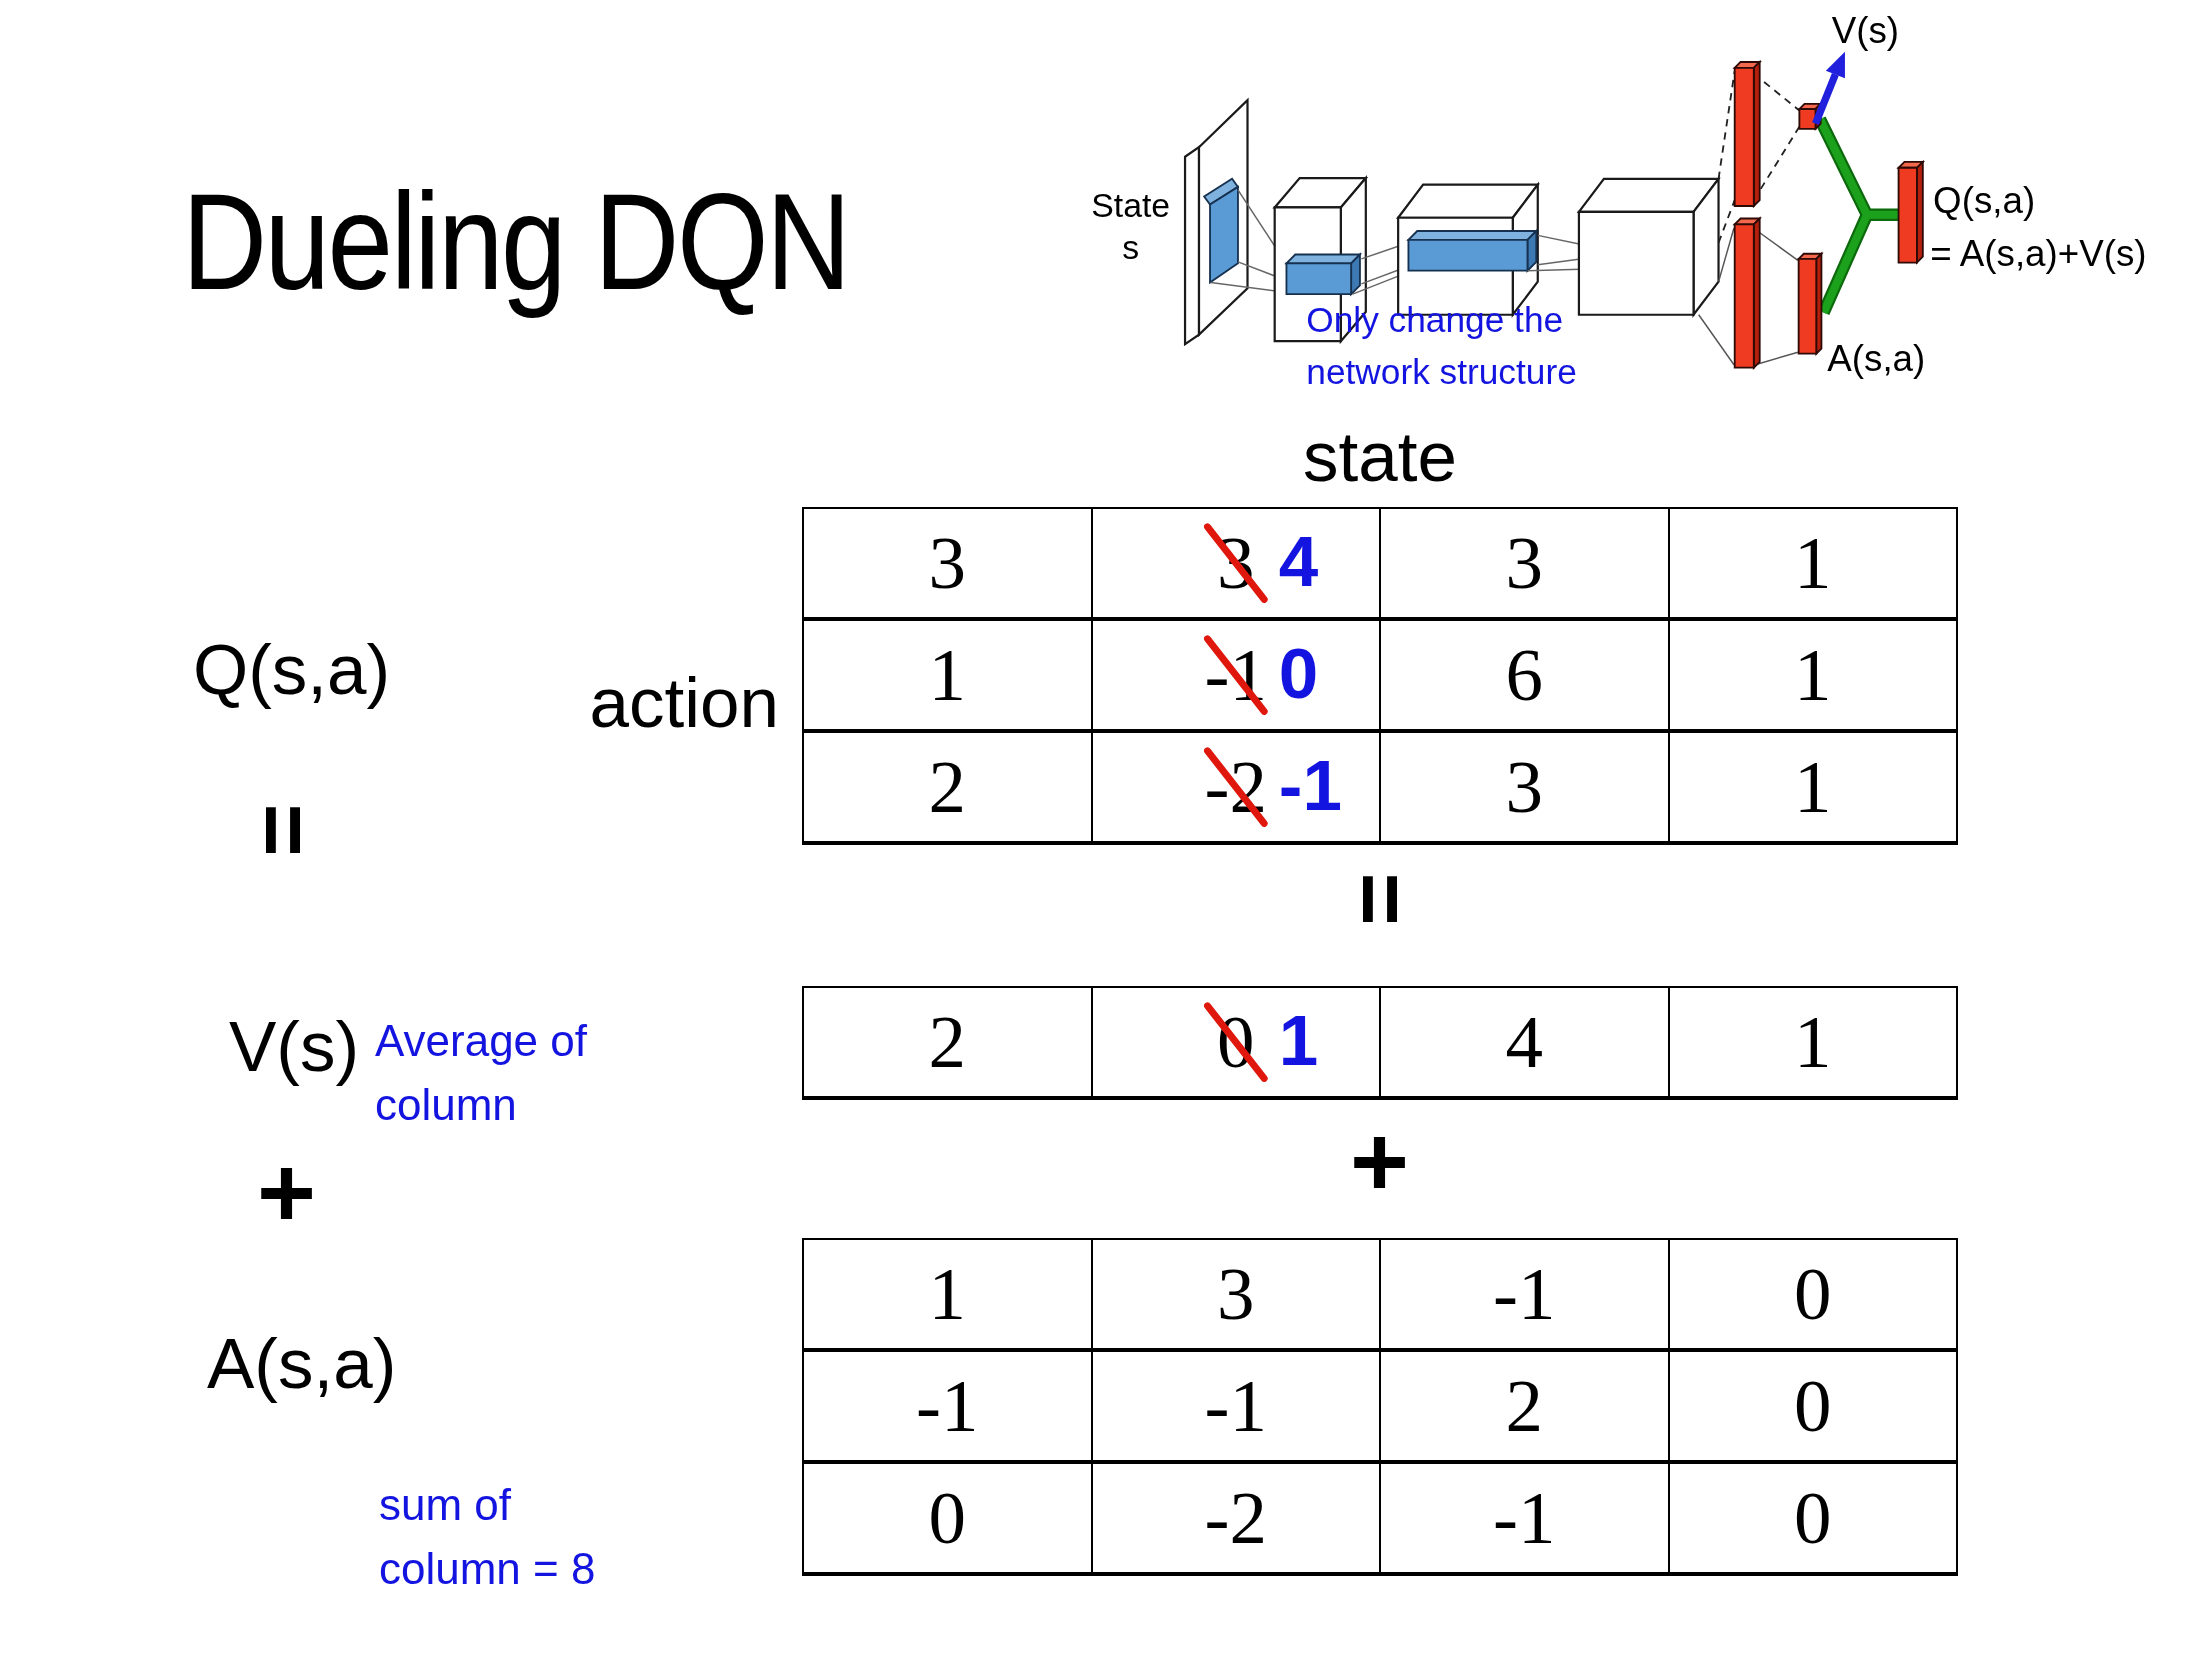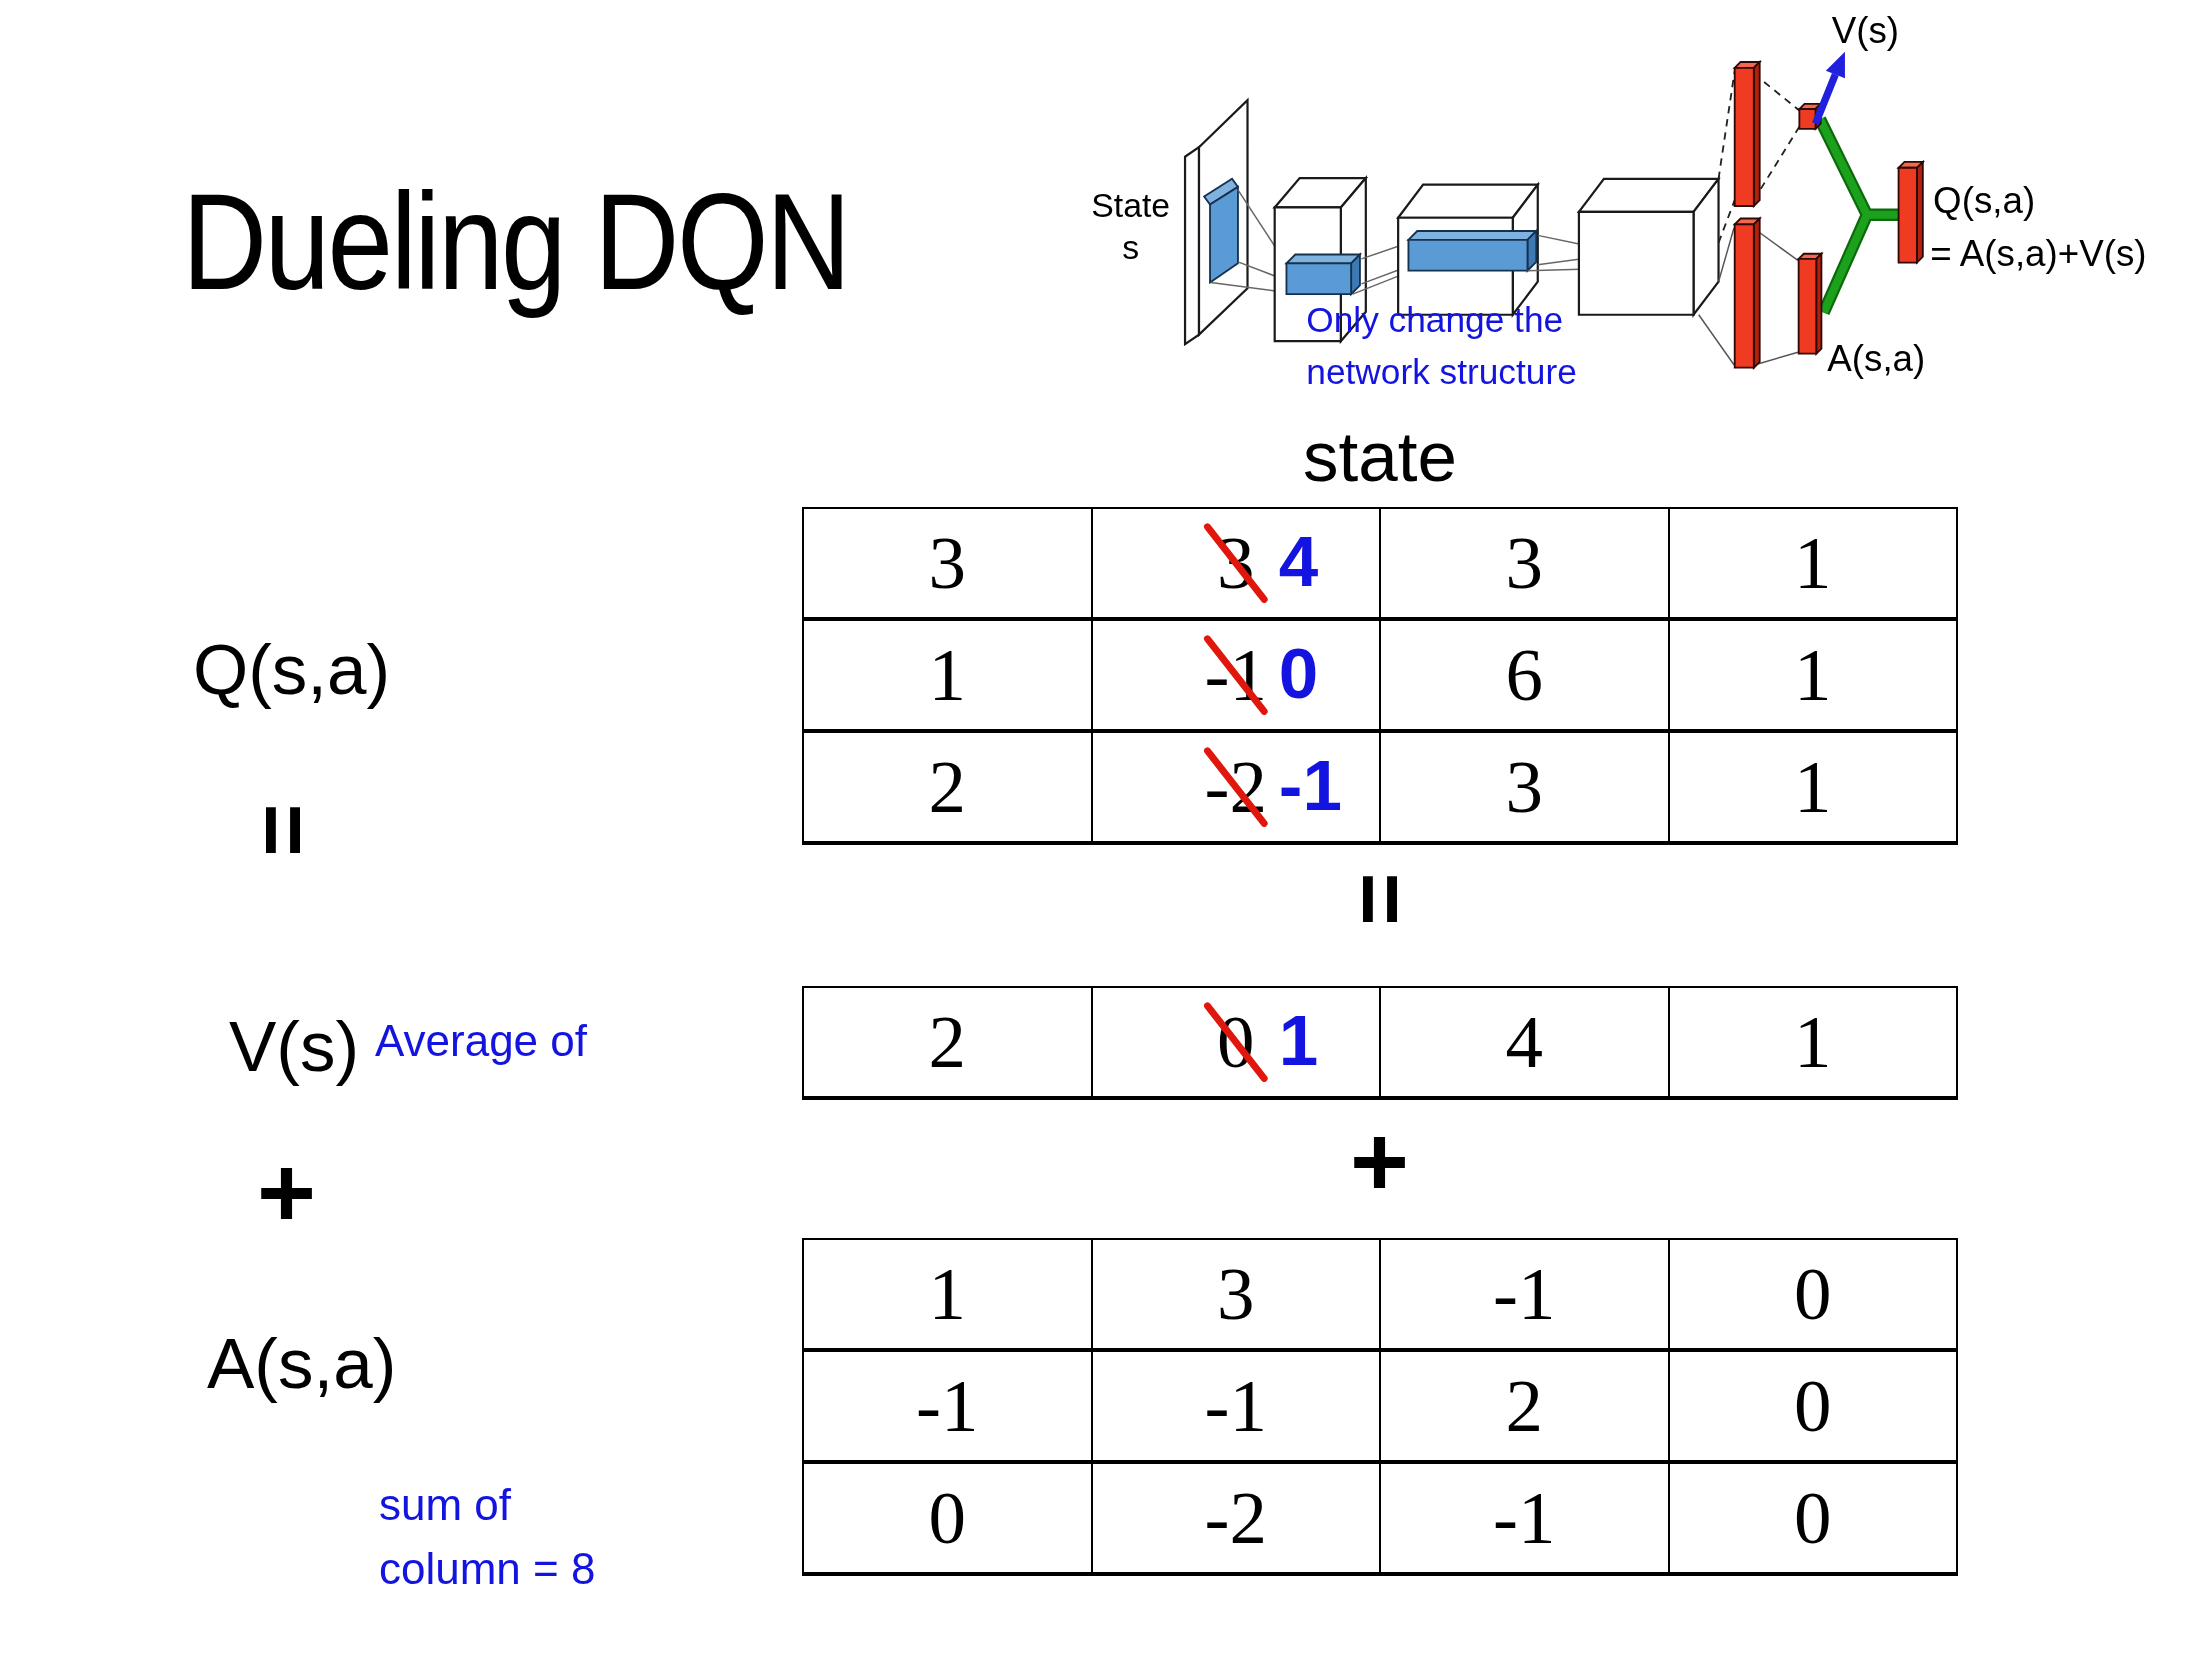--- a/index.html
+++ b/index.html
@@ -169,31 +169,33 @@
     <text class="ntext" x="1180" y="290">Q(s,a)</text>
     <text class="ntext" x="1176" y="362">= A(s,a)+V(s)</text>
     <text class="ntext" x="1036" y="505">A(s,a)</text>
     <text class="ncap" x="327" y="452">Only change the</text>
     <text class="ncap" x="327" y="522">network structure</text>
   </svg>
 
   <div class="state-head">state</div>
 
   <div class="lbl" style="left:193px;top:629px;">Q(s,a)</div>
+  <div class="lbl" style="left:566px;top:662px;width:213px;text-align:right;">action</div>
 
   <div class="glyphbox" style="left:234px;top:778px;width:99px;height:103px;">
     <span class="rot-eq">=</span>
   </div>
   <div class="glyphbox" style="left:1331px;top:847px;width:99px;height:103px;">
     <span class="rot-eq">=</span>
   </div>
 
   <div class="lbl" style="left:229px;top:1006px;">V(s)</div>
   <div class="blue-note" style="left:375px;top:1009px;">
     <div>Average of</div>
+    <div>column</div>
   </div>
 
   <div class="glyphbox" style="left:235px;top:1139px;width:103px;height:107px;">
     <span class="plus">+</span>
   </div>
   <div class="glyphbox" style="left:1328px;top:1111px;width:103px;height:100px;">
     <span class="plus">+</span>
   </div>
 
   <div class="lbl" style="left:207px;top:1323px;">A(s,a)</div>

